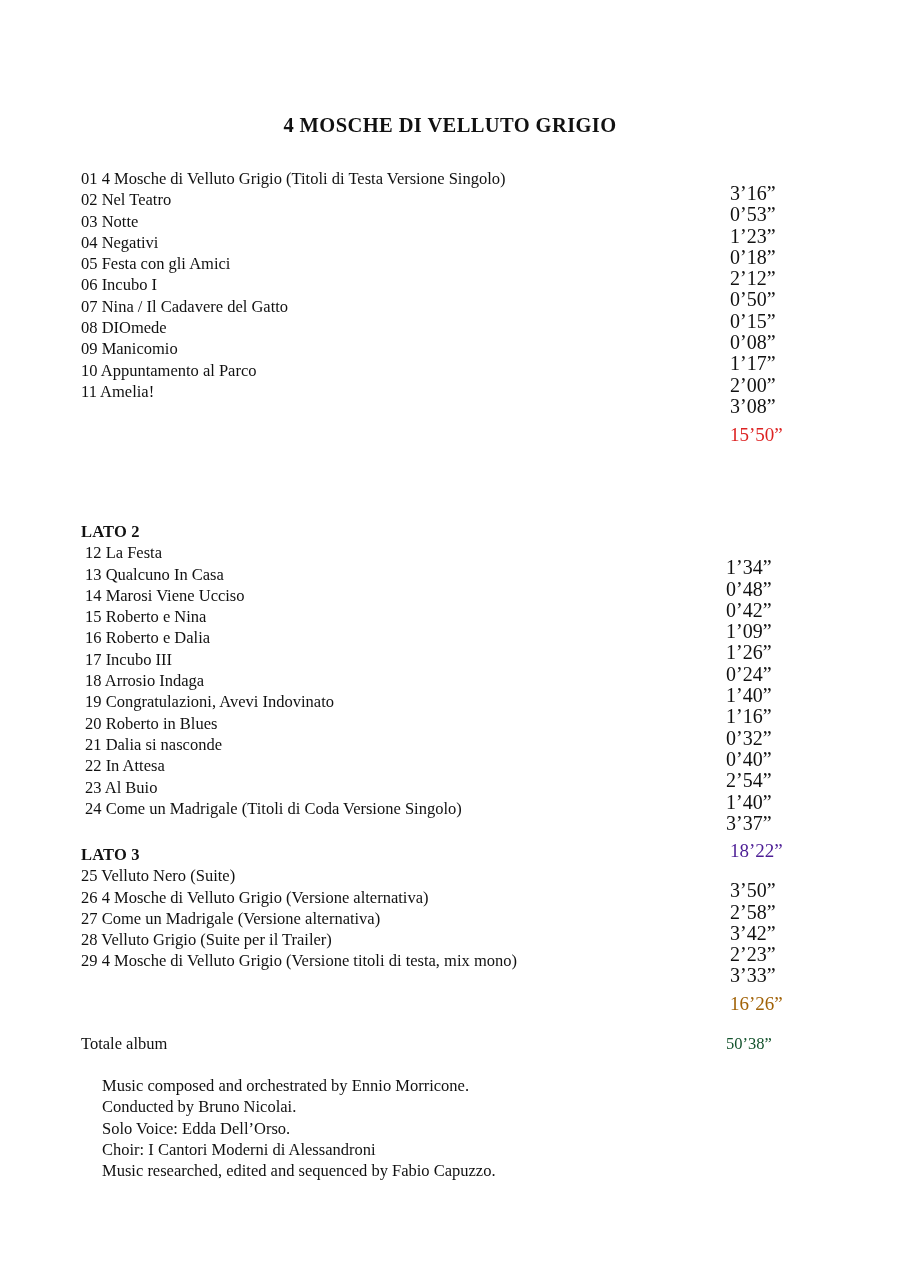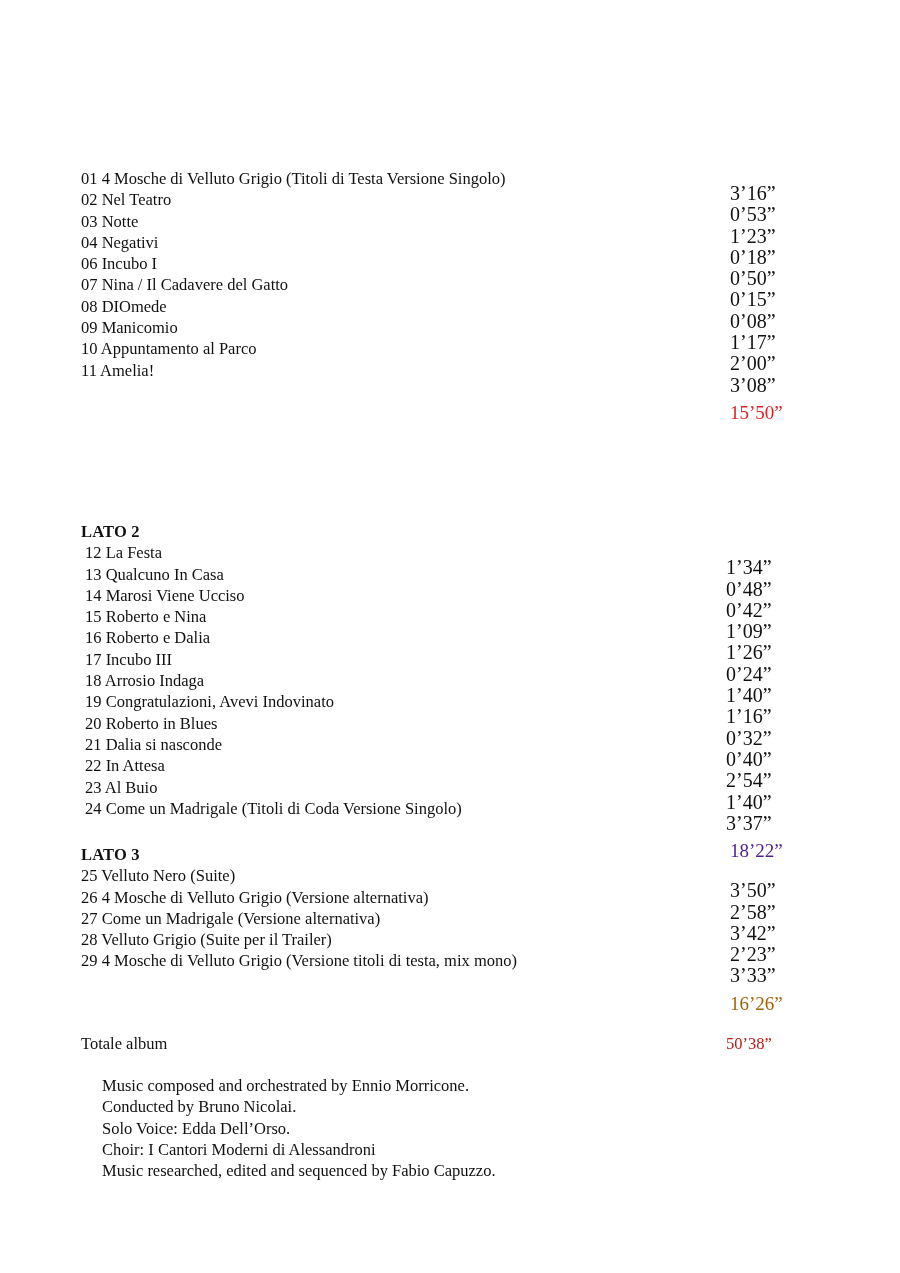--- a/index.html
+++ b/index.html
@@ -109,21 +109,21 @@
     width: 760px;
     height: 21.3px;
     line-height: 21.3px;
     font-size: 16.5px;
     white-space: nowrap;
   }
   .album-total .album-total-time {
     position: absolute;
     left: 645px;
     top: 0;
-    color: #b91c1c;
+    color: #14532d;
   }
 
   
   .credits {
     position: absolute;
     left: 102px;
     top: 1075px;
     width: 760px;
   }
   .credit-line {
@@ -131,27 +131,29 @@
     line-height: 21.3px;
     height: 21.3px;
     white-space: nowrap;
   }
 </style>
 </head>
 <body style="color: rgb(17, 17, 17); background: rgb(255, 255, 255);">
 
 <div class="page">
 
+  <h1 class="doc-title">4 MOSCHE DI VELLUTO GRIGIO</h1>
 
   <div class="side" id="side-1">
     <ol class="track-list">
         <li class="track-row"><span class="track-num">01</span> <span class="track-title">4 Mosche di Velluto Grigio (Titoli di Testa Versione Singolo)</span><span class="track-time">3’16”</span></li>
         <li class="track-row"><span class="track-num">02</span> <span class="track-title">Nel Teatro</span><span class="track-time">0’53”</span></li>
         <li class="track-row"><span class="track-num">03</span> <span class="track-title">Notte</span><span class="track-time">1’23”</span></li>
         <li class="track-row"><span class="track-num">04</span> <span class="track-title">Negativi</span><span class="track-time">0’18”</span></li>
+        <li class="track-row"><span class="track-num">05</span> <span class="track-title">Festa con gli Amici</span><span class="track-time">2’12”</span></li>
         <li class="track-row"><span class="track-num">06</span> <span class="track-title">Incubo I</span><span class="track-time">0’50”</span></li>
         <li class="track-row"><span class="track-num">07</span> <span class="track-title">Nina / Il Cadavere del Gatto</span><span class="track-time">0’15”</span></li>
         <li class="track-row"><span class="track-num">08</span> <span class="track-title">DIOmede</span><span class="track-time">0’08”</span></li>
         <li class="track-row"><span class="track-num">09</span> <span class="track-title">Manicomio</span><span class="track-time">1’17”</span></li>
         <li class="track-row"><span class="track-num">10</span> <span class="track-title">Appuntamento al Parco</span><span class="track-time">2’00”</span></li>
         <li class="track-row"><span class="track-num">11</span> <span class="track-title">Amelia!</span><span class="track-time">3’08”</span></li>
       </ol>
     <div class="spacer-1"></div>
     <div class="subtotal-row">
       <span class="subtotal-time" style="color: rgb(221, 34, 34);">15’50”</span>

